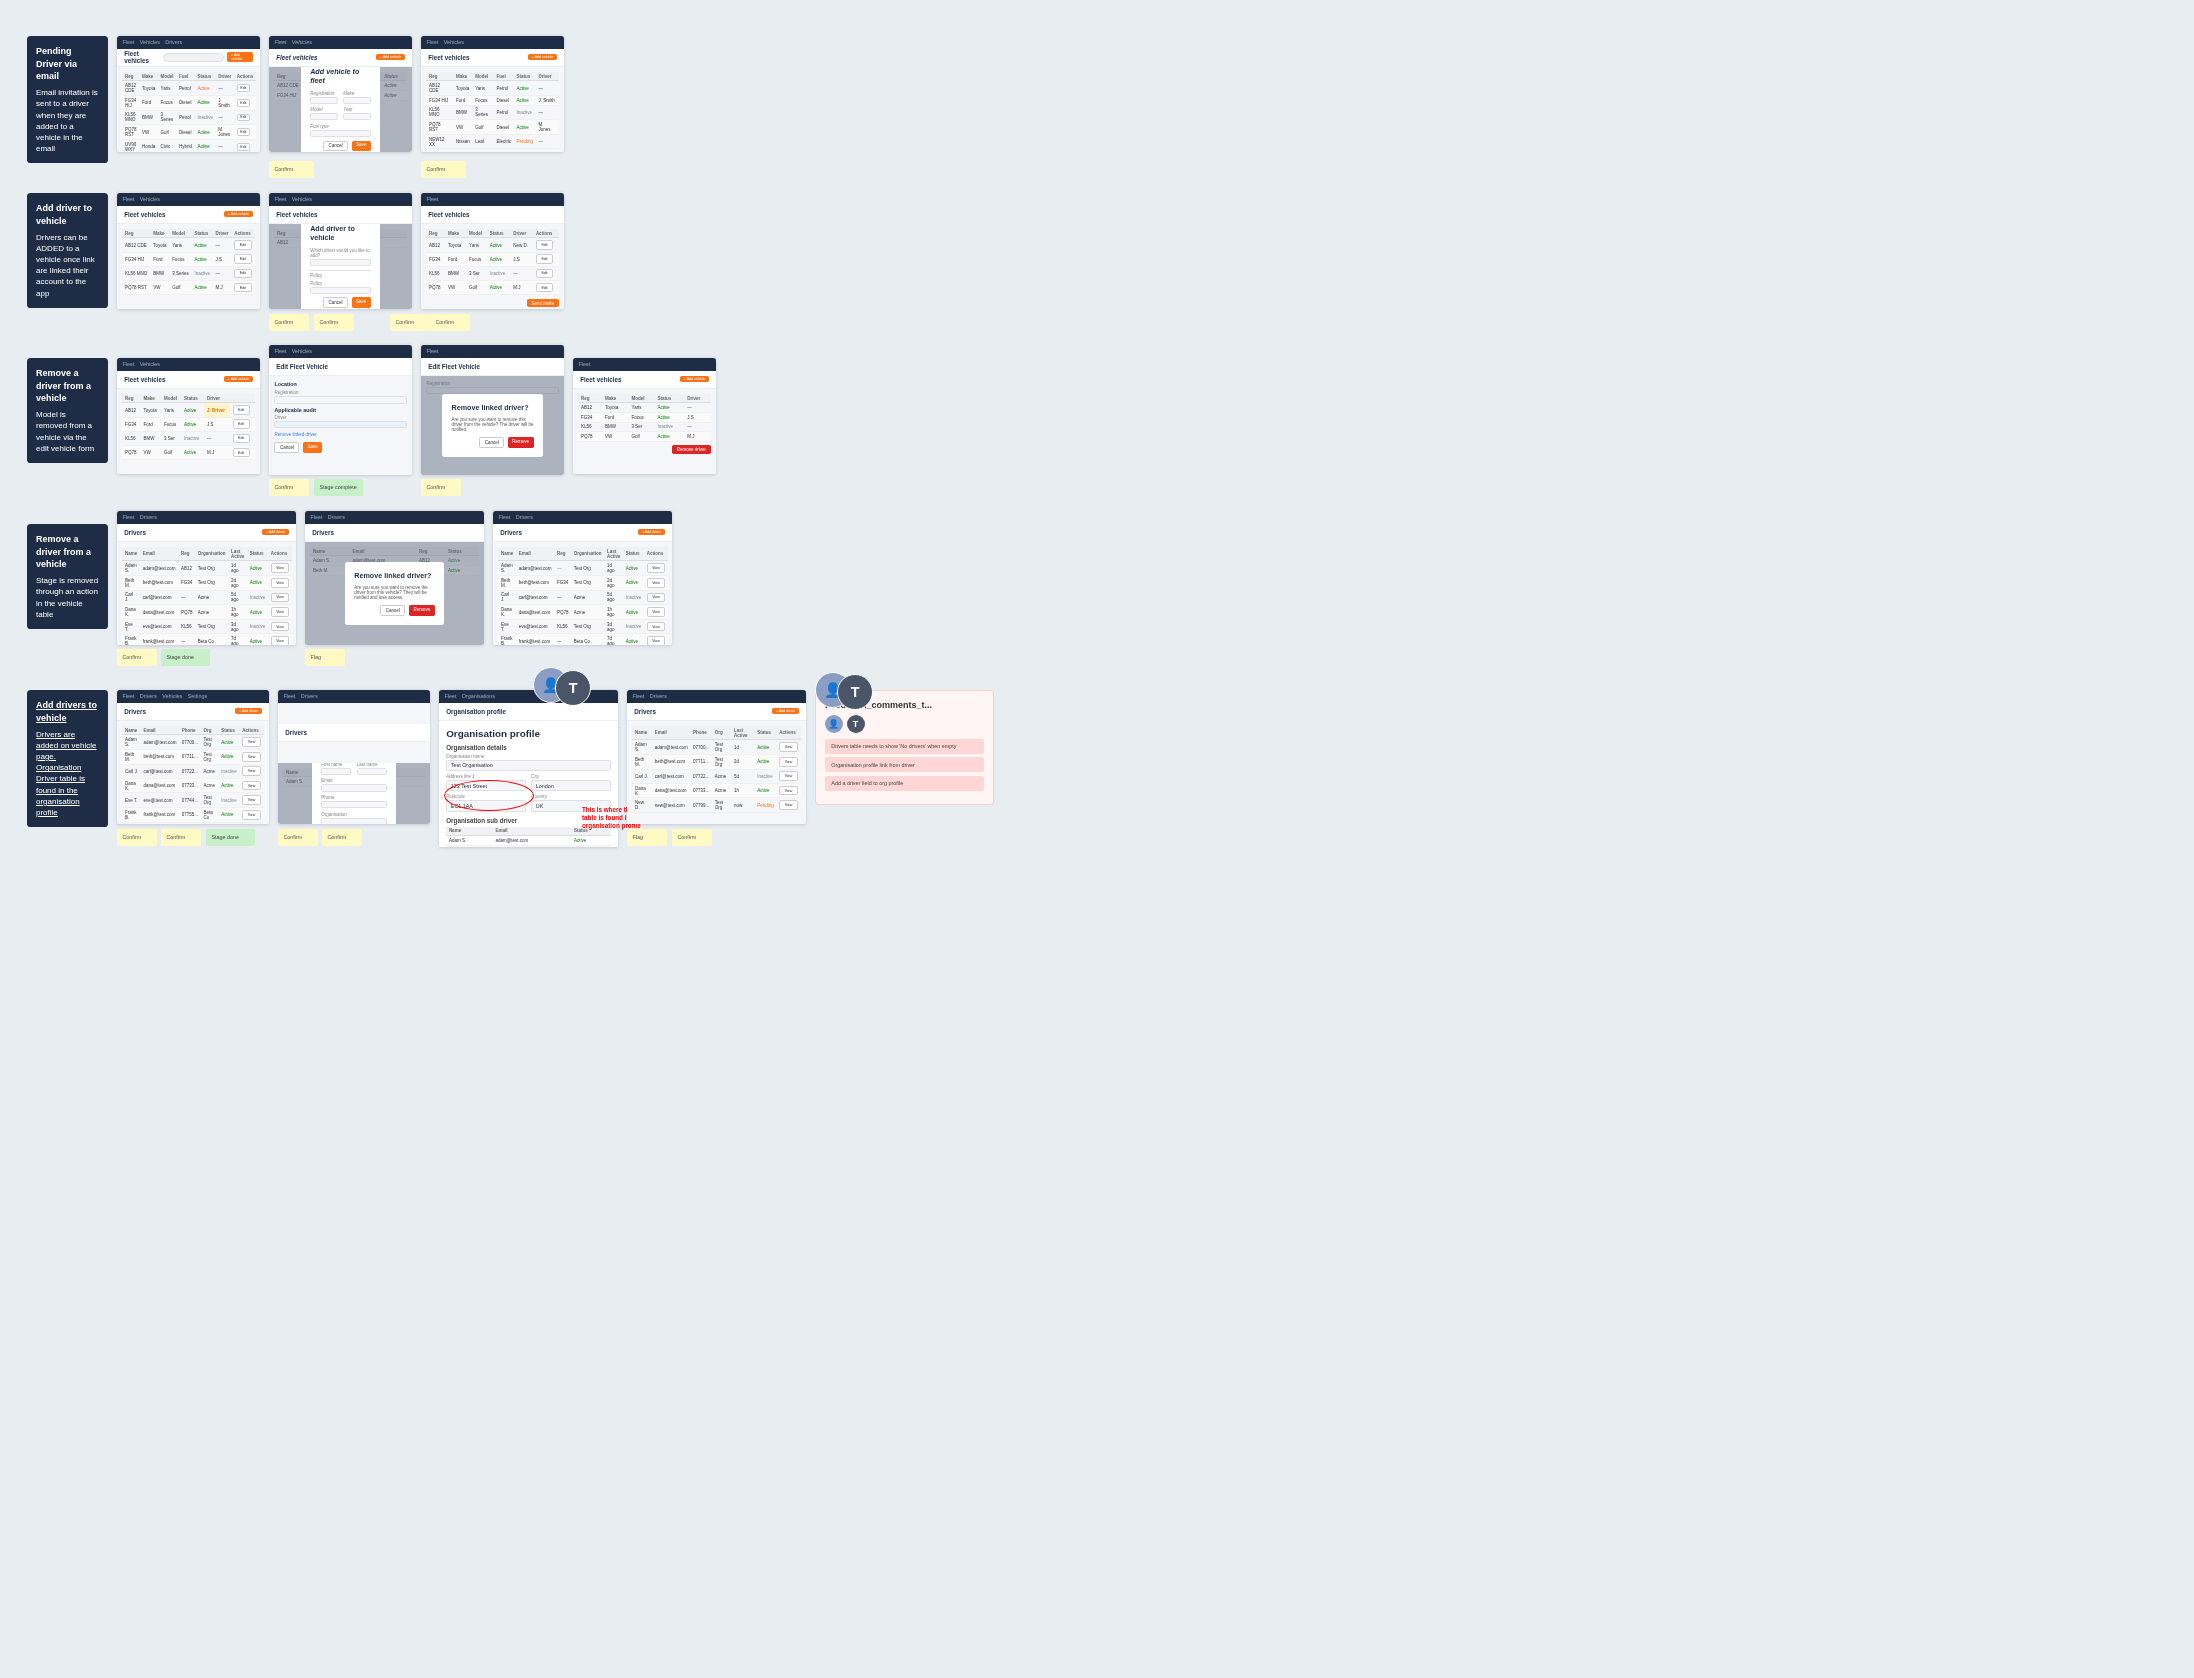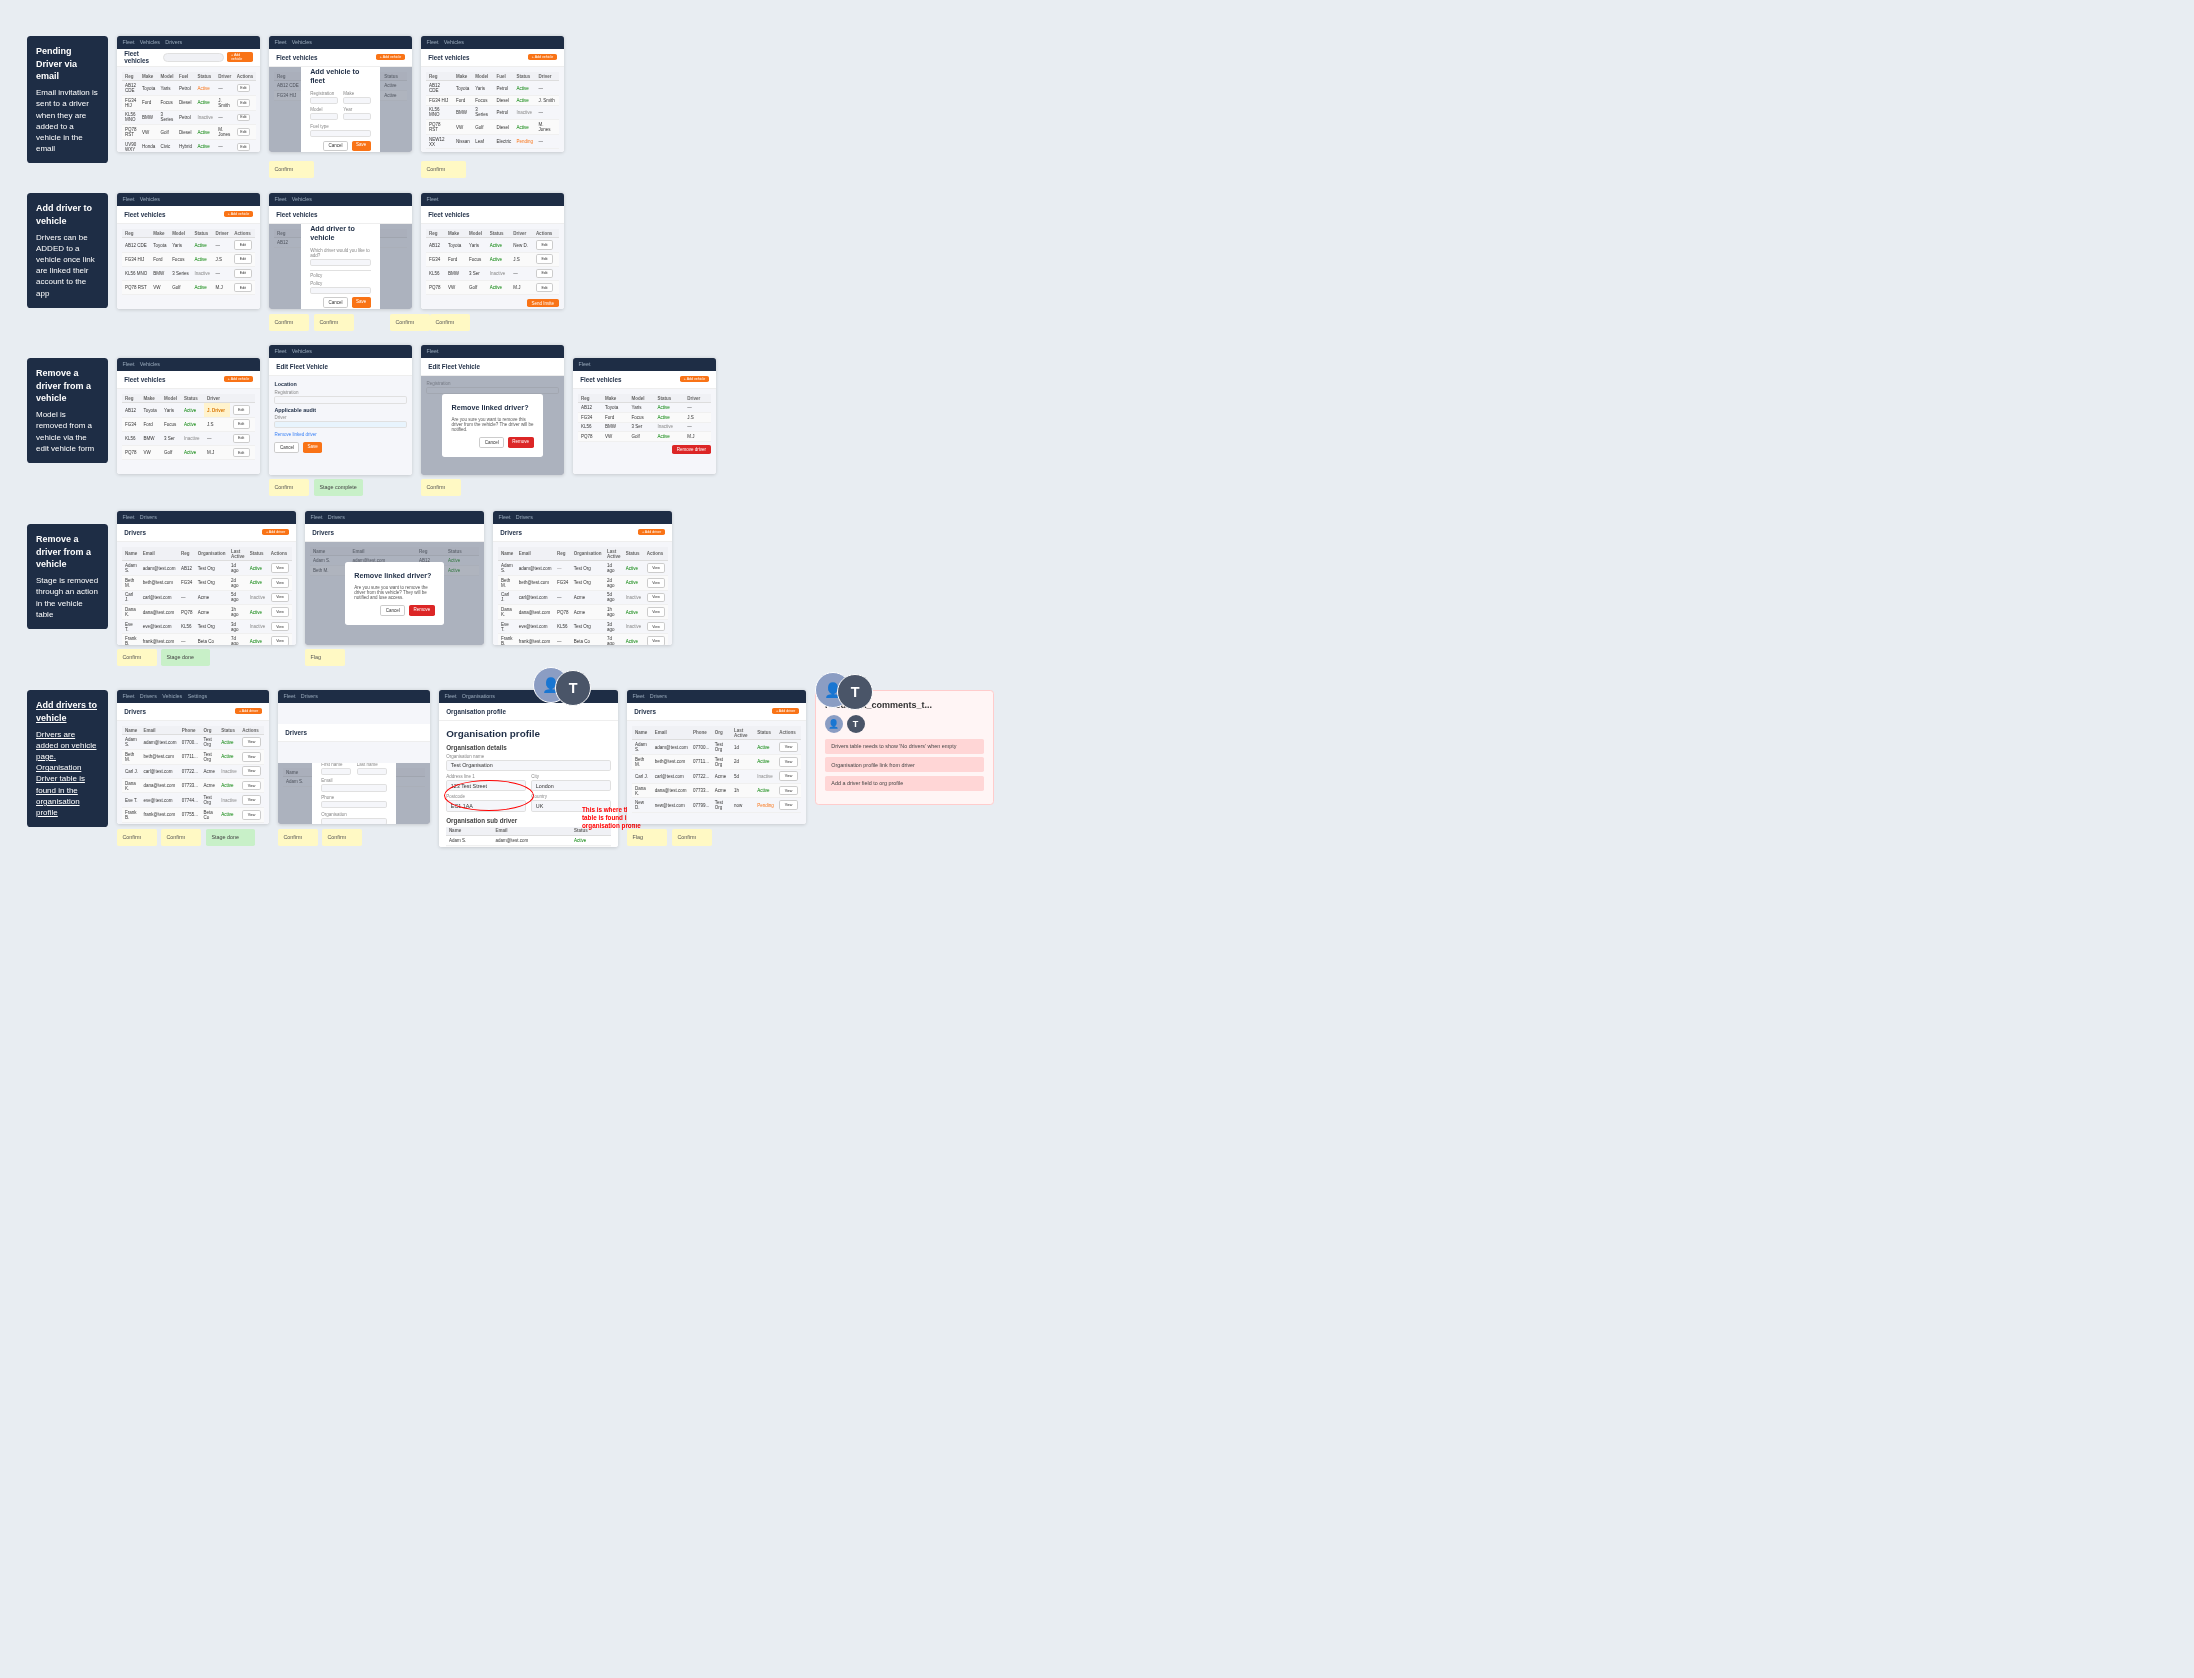--- a/index.html
+++ b/index.html
@@ -378,21 +378,21 @@
                 <td>—</td>
                 <td><span class="btn-mock btn-mock-outline" style="font-size:3.6px; padding:0.9px 2.7px;">Edit</span></td>
               </tr>
           </tbody>
         </table>
       </div>
     </div>
   </div>
 
   <div class="card" style="left:251px; top:18px; width:143px; height:116px;">
-    <div class="screen-mock" style="position:relative;">
+    <div class="screen-mock" style="position:relative;font-style:italic;">
       <div class="screen-nav">
         <span class="screen-nav-item">Fleet</span>
         <span class="screen-nav-item">Vehicles</span>
       </div>
       <div class="page-title-bar">
         <span class="page-title-text">Fleet vehicles</span>
         <div class="btn-mock" style="font-size:3.6px; padding:0.9px 3.6px; margin-left:auto;">+ Add vehicle</div>
       </div>
       <div class="screen-content" style="position:relative;">
         <table class="screen-table">

